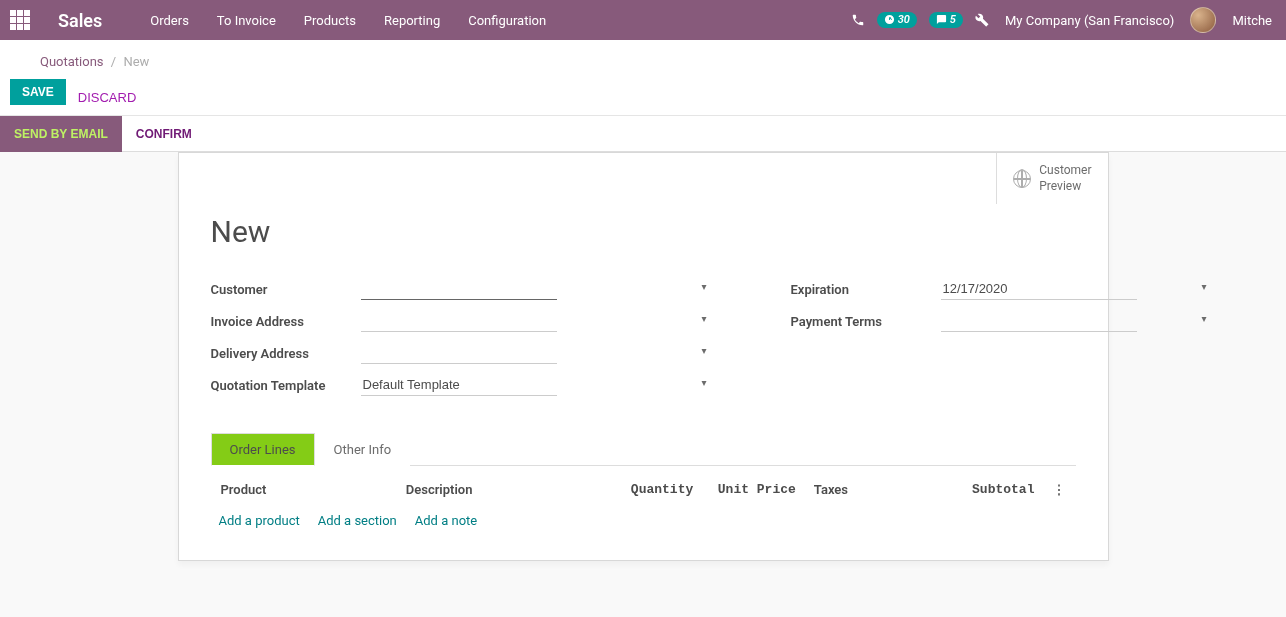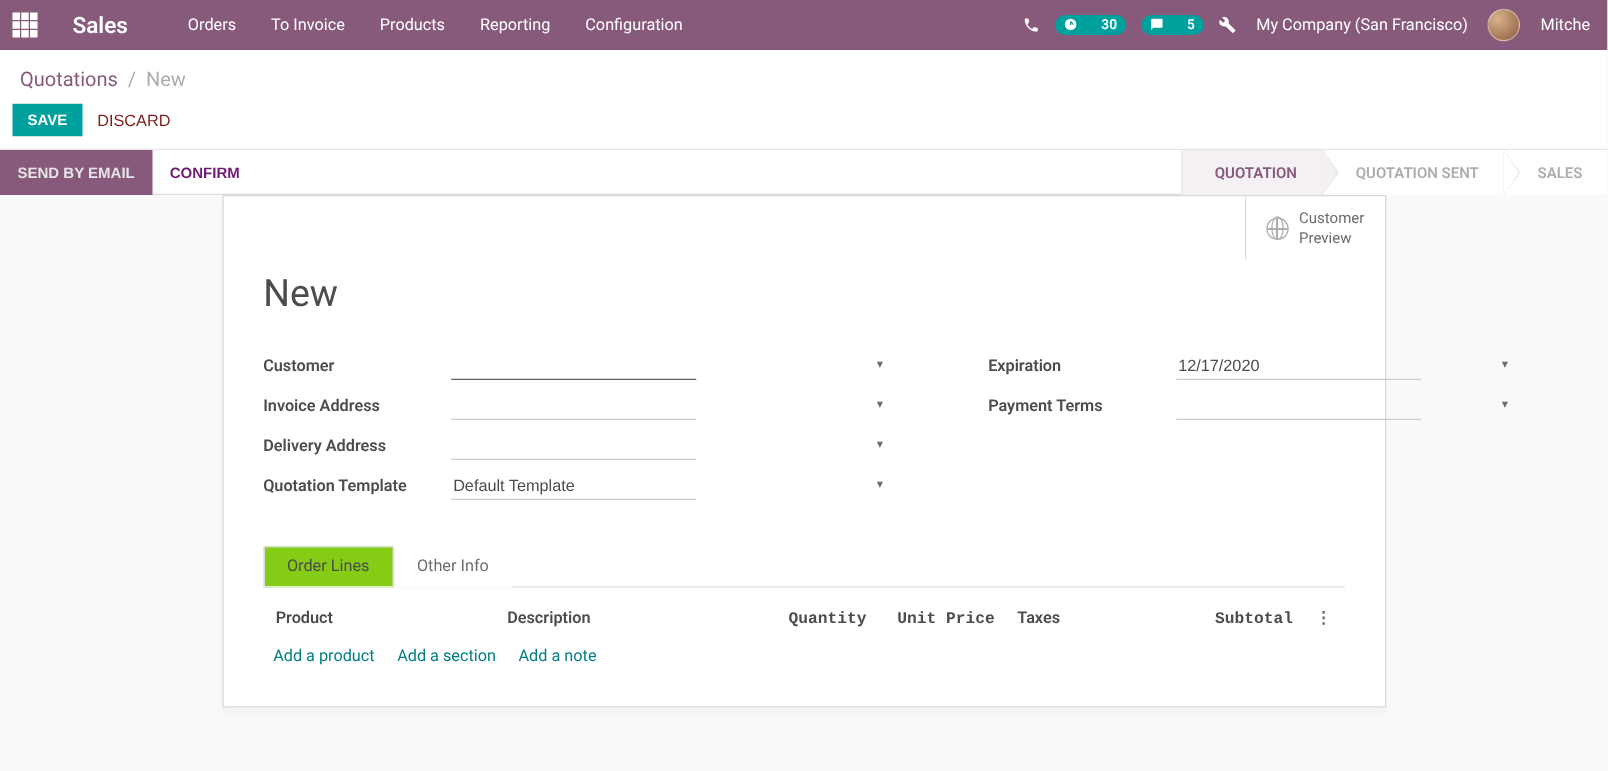--- a/index.html
+++ b/index.html
@@ -21,35 +21,35 @@
     color: #fff;
     padding: 0 10px;
   }
   .navbar-left { display: flex; align-items: center; gap: 20px; }
   .apps-icon { width: 20px; height: 20px; display: grid; grid-template-columns: repeat(3,1fr); grid-template-rows: repeat(3,1fr); gap:1.5px; cursor:pointer; margin-right: 8px;}
   .apps-icon span { background:#fff; width:100%; height:100%; display:block; }
   .brand { font-size: 18px; font-weight:600; margin-right: 24px; }
   .nav-item { font-size: 13px; color: #fff; cursor:pointer; padding: 0 4px;}
   .navbar-right { margin-left:auto; display:flex; align-items:center; gap:12px; }
   .icon-btn { cursor:pointer; display:flex; align-items:center; gap:4px;}
-  .badge-pill { background:#00a09d; border-radius:10px; padding:1px 7px 2px; font-size:11px; font-weight:600; color:#fff; display:flex; align-items:center; gap:19px;}
+  .badge-pill { background:#00a09d; border-radius:10px; padding:1px 7px 2px; font-size:11px; font-weight:600; color:#fff; display:flex; align-items:center; gap:3px;font-style:italic;}
   .avatar { width:26px; height:26px; border-radius:50%; background: radial-gradient(circle at 30% 30%, #d9b38c, #8b5a3c); border:1px solid rgba(255,255,255,.4);}
   
   .control-region { background:#fff; border-bottom:1px solid #e5e5e5; }
-  .breadcrumb { padding: 14px 16px 10px; font-size:16px; color:#6c6c6c; }
+  .breadcrumb { padding: 14px 16px 10px; font-size:13px; color:#6c6c6c;margin-left:24px; }
   .breadcrumb .link { color:#875a7b; cursor:pointer; }
   .breadcrumb .sep { color:#adadad; margin:0 4px;}
   .breadcrumb .current { color:#adadad; }
-  .btn-row { padding: 0 10px 10px; display:flex; align-items:center; gap:12px;}
+  .btn-row { padding: 0 10px 10px; display:flex; align-items:flex-end; gap:12px;}
   .btn-primary { background:#00a09d; color:#fff; border:none; padding:6px 12px; font-weight:600; font-size:12px; cursor:pointer; }
-  .btn-link { color:#7f1d1d; background:none; border:none; font-size:13px; cursor:pointer; font-weight:500;}
+  .btn-link { color:#a21caf; background:none; border:none; font-size:13px; cursor:pointer; font-weight:500;}
   
   .action-bar { background:#fff; display:flex; align-items:center; border-bottom:1px solid #ddd; height:36px;}
   .action-bar-left { display:flex; align-items:center;}
-  .action-btn-primary { background:#875a7b; color:#e5e5e5; border:none; padding:0 14px; height:36px; font-weight:600; font-size:12px; cursor:pointer;}
+  .action-btn-primary { background:#875a7b; color:#bef264; border:none; padding:0 14px; height:36px; font-weight:600; font-size:12px; cursor:pointer;}
   .action-btn-link { color:#701a75; background:none; border:none; padding:0 14px; height:36px; font-weight:600; font-size:12px; cursor:pointer;}
   .statusbar { margin-left:auto; display:flex; align-items:center; height:36px; padding-right:0;}
   .status-step { position:relative; padding:0 20px 0 26px; height:36px; display:flex; align-items:center; font-size:12px; font-weight:600; color:#adadad; background:#fff; border-left:1px solid #e9e9e9;}
   .status-step.active { color:#875a7b; background:#f4f0f3; }
   .status-step::after { content:''; position:absolute; right:-12px; top:0; width:0;height:0; border-top:18px solid transparent; border-bottom:18px solid transparent; border-left:12px solid #fff; z-index:2;}
   .status-step.active::after { border-left-color:#f4f0f3; }
   .status-step::before { content:''; position:absolute; right:-13px; top:0; width:0;height:0; border-top:18px solid transparent; border-bottom:18px solid transparent; border-left:13px solid #e0e0e0; z-index:1;}
   .status-step:last-child::after, .status-step:last-child::before { display:none;}
   
   .sheet-wrap { padding: 0; display:flex; justify-content:center;}
@@ -142,25 +142,20 @@
   <div class="btn-row">
     <button class="btn-primary">SAVE</button>
     <button class="btn-link">DISCARD</button>
   </div>
 </div>
 
 <div class="action-bar">
   <div class="action-bar-left">
     <button class="action-btn-primary">SEND BY EMAIL</button>
     <button class="action-btn-link">CONFIRM</button>
-  </div>
-  <div class="statusbar">
-    <div class="status-step active">QUOTATION</div>
-    <div class="status-step">QUOTATION SENT</div>
-    <div class="status-step">SALES</div>
   </div>
 </div>
 
 <div class="sheet-wrap">
   <div class="sheet">
     <div class="sheet-header">
       <div class="preview-btn">
         <span class="globe-icon"></span>
         <span>
           <span>Customer</span><br>

